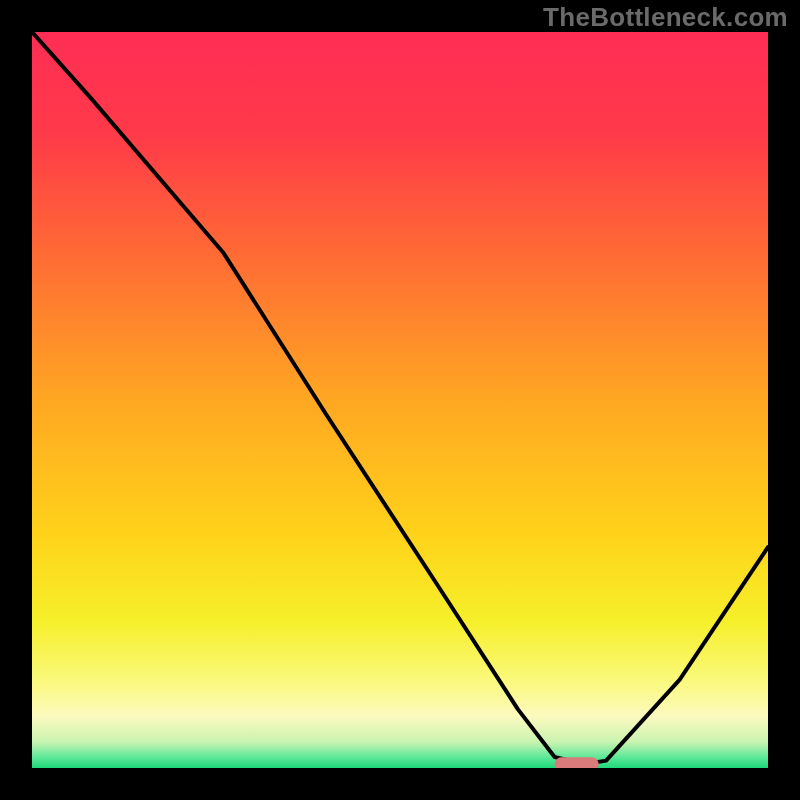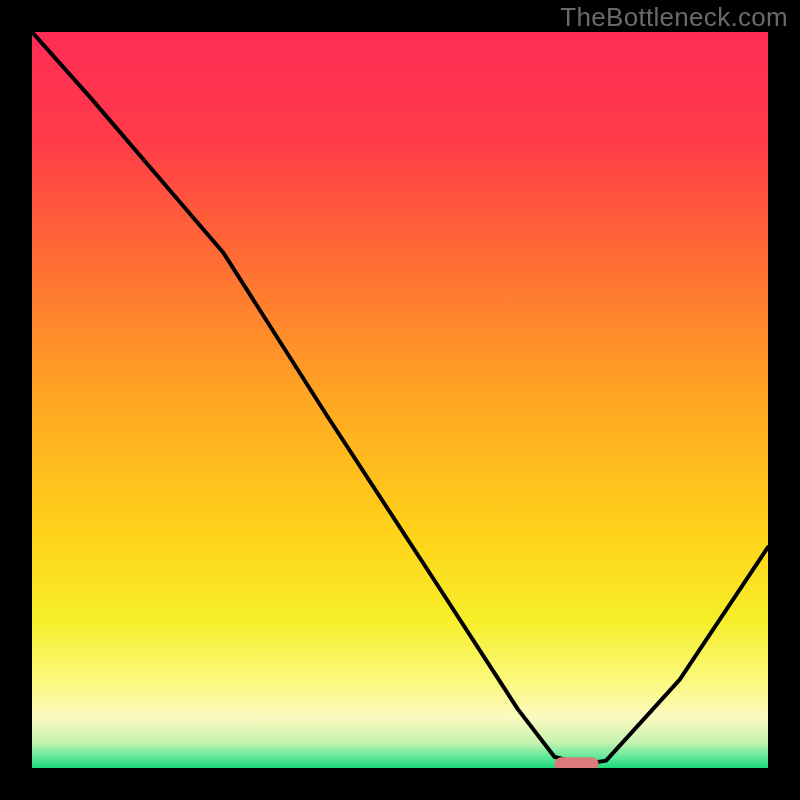--- a/index.html
+++ b/index.html
@@ -18,21 +18,21 @@
     width: 800px;
     height: 800px;
     background: #000;
   }
   .watermark {
     position: absolute;
     top: 2px;
     right: 12px;
     color: #6a6a6a;
     font-size: 26px;
-    font-weight: 400;
+    font-weight: 700;
     letter-spacing: 0.3px;
     user-select: none;
   }
   svg {
     position: absolute;
     left: 0;
     top: 0;
   }
 </style>
 </head>

